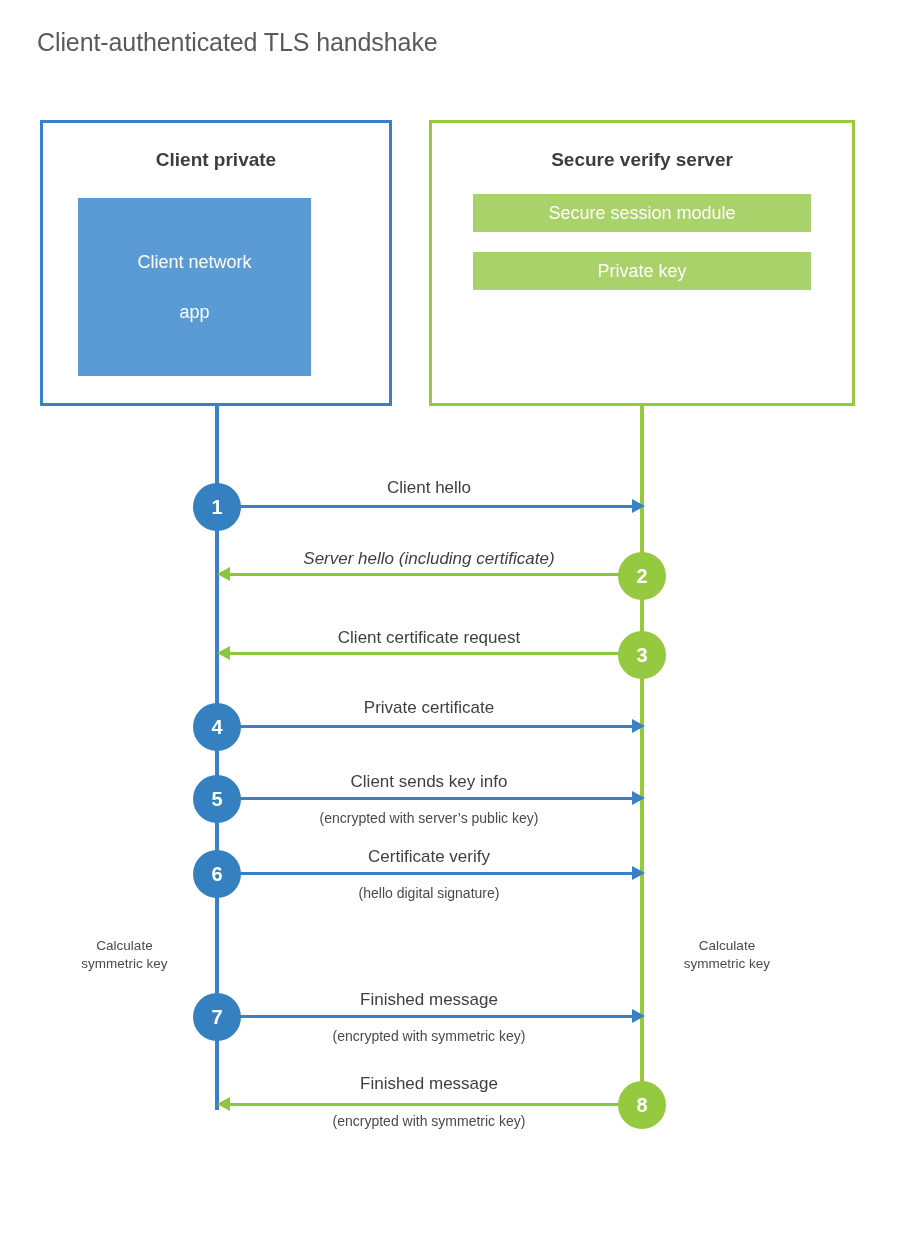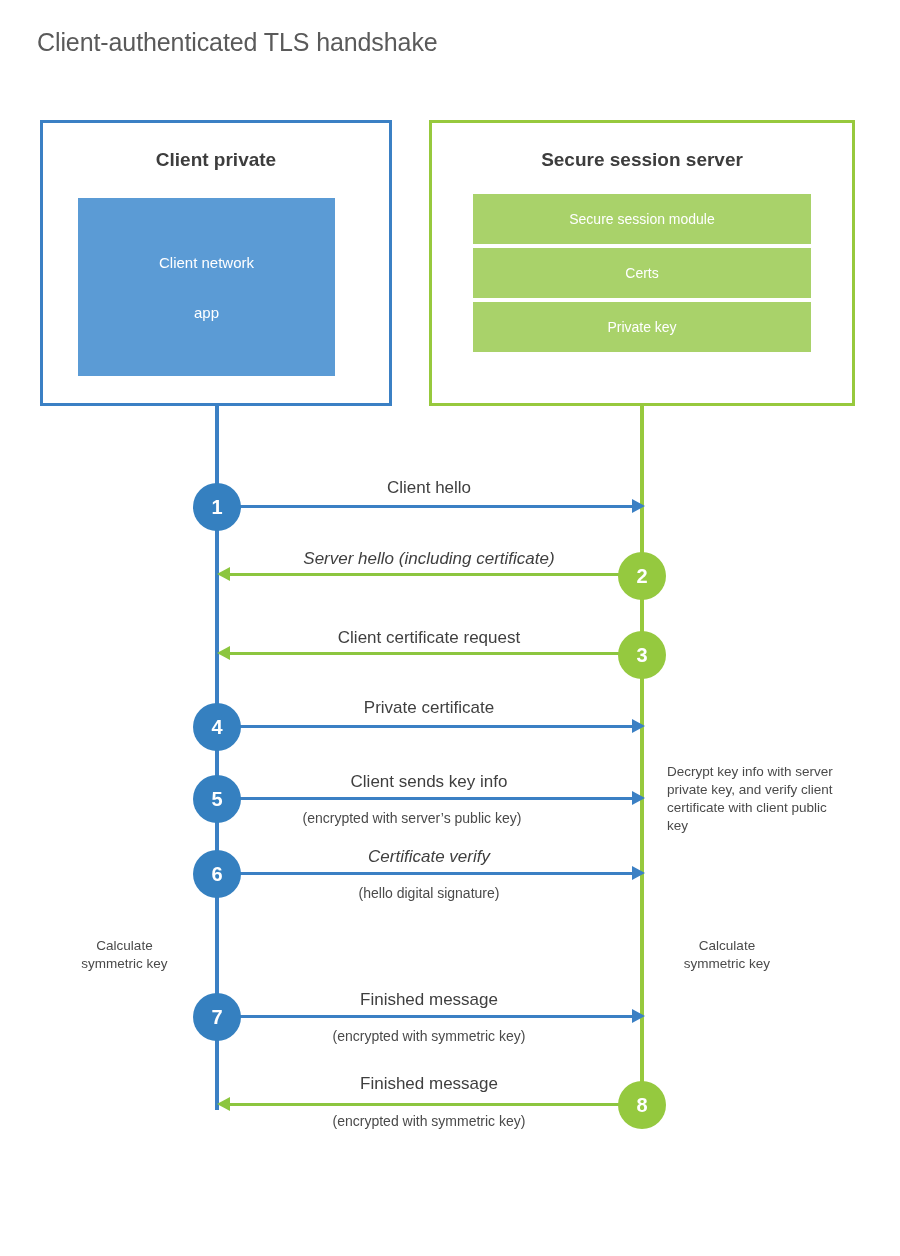--- a/index.html
+++ b/index.html
@@ -60,48 +60,48 @@
     text-align: center;
     font-size: 19px;
     font-weight: bold;
     color: #3d3d3d;
   }
 
   .client-app-rect {
     position: absolute;
     left: 35px;
     top: 75px;
-    width: 257px;
+    width: 233px;
     height: 178px;
     background: #5b9bd5;
     color: #ffffff;
-    font-size: 15px;
+    font-size: 18px;
     line-height: 25px;
     text-align: center;
     display: flex;
     align-items: center;
     justify-content: center;
   }
   .client-app-rect span { display: block; padding: 0 10px; }
 
   .server-modules {
     position: absolute;
     left: 41px;
     top: 71px;
     width: 338px;
   }
   .server-bar {
-    height: 50px;
+    height: 38px;
     background: #a9d26a;
     color: #ffffff;
-    font-size: 14px;
+    font-size: 18px;
     display: flex;
     align-items: center;
     justify-content: center;
-    margin-bottom: 4px;
+    margin-bottom: 20px;
   }
 
   
   .lifeline {
     position: absolute;
     width: 4px;
   }
   .lifeline.client { left: 215px; top: 404px; height: 706px; background: #3b80c4; }
   .lifeline.server { left: 640px; top: 404px; height: 702px; background: #97c93d; }
 
@@ -186,24 +186,23 @@
     <div class="party-title">Client private</div>
     <div class="client-app-rect">
       <span>
         <span>Client network</span><br>
         <span>app</span>
       </span>
     </div>
   </div>
 
   <div class="party-box server">
-    <div class="party-title">Secure session server</div>
+    <div class="party-title">Secure verify server</div>
     <div class="server-modules">
       <div class="server-bar">Secure session module</div>
-      <div class="server-bar">Certs</div>
       <div class="server-bar">Private key</div>
     </div>
   </div>
 
   <div class="lifeline client"></div>
   <div class="lifeline server"></div>
 
   <div class="msg-arrow blue to-right" style="left:217px; top:505px; width:417px;">
       <span class="head"></span>
     </div>
@@ -225,45 +224,44 @@
   <div class="msg-arrow blue to-right" style="left:217px; top:725px; width:417px;">
       <span class="head"></span>
     </div>
   <div class="msg-label" style="left:429px; top:698px;">Private certificate</div>
   <div class="step-circle blue" style="left:193px; top:703px;">4</div>
 
   <div class="msg-arrow blue to-right" style="left:217px; top:797px; width:417px;">
       <span class="head"></span>
     </div>
   <div class="msg-label" style="left:429px; top:772px;">Client sends key info</div>
-  <div class="msg-sublabel" style="left:412px; top:810px;">(encrypted with server’s public key)</div>
+  <div class="msg-sublabel" style="left:429px; top:810px;">(encrypted with server’s public key)</div>
   <div class="step-circle blue" style="left:193px; top:775px;">5</div>
 
   <div class="msg-arrow blue to-right" style="left:217px; top:872px; width:417px;">
       <span class="head"></span>
     </div>
-  <div class="msg-label" style="left:429px; top:847px;font-style:italic;">Certificate verify</div>
+  <div class="msg-label" style="left:429px; top:847px;">Certificate verify</div>
   <div class="msg-sublabel" style="left:429px; top:885px;">(hello digital signature)</div>
   <div class="step-circle blue" style="left:193px; top:850px;">6</div>
 
   <div class="msg-arrow blue to-right" style="left:217px; top:1015px; width:417px;">
       <span class="head"></span>
     </div>
   <div class="msg-label" style="left:429px; top:990px;">Finished message</div>
   <div class="msg-sublabel" style="left:429px; top:1028px;">(encrypted with symmetric key)</div>
   <div class="step-circle blue" style="left:193px; top:993px;">7</div>
 
   <div class="msg-arrow green to-left" style="left:228px; top:1103px; width:414px;">
       <span class="head"></span>
     </div>
   <div class="msg-label" style="left:429px; top:1074px;">Finished message</div>
   <div class="msg-sublabel" style="left:429px; top:1113px;">(encrypted with symmetric key)</div>
   <div class="step-circle green" style="left:618px; top:1081px;">8</div>
 
-  <div class="side-note right-note" style="left:667px; top:763px; width:175px;">Decrypt key info with server private key, and verify client certificate with client public key</div>
 
   <div class="side-note left-note" style="left:62px; top:937px; width:125px;">
     <div>Calculate</div>
     <div>symmetric key</div>
   </div>
 
   <div class="side-note left-note" style="left:667px; top:937px; width:120px;">
     <div>Calculate</div>
     <div>symmetric key</div>
   </div>

